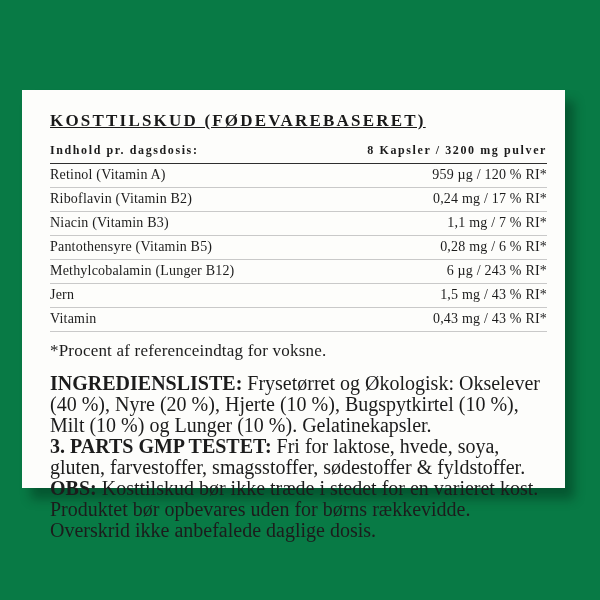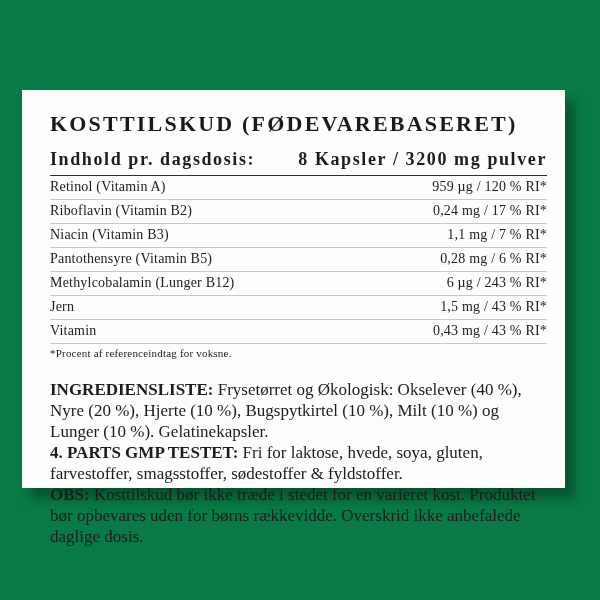--- a/index.html
+++ b/index.html
@@ -23,53 +23,54 @@
     width: 543px;
     height: 398px;
     background: #fdfdfb;
     box-shadow: 9px 11px 10px rgba(0, 45, 24, 0.45);
     box-sizing: border-box;
     padding: 21px 18px 18px 28px;
     color: #1c1c1c;
   }
   .title {
     margin: 0 0 12px 0;
-    font-size: 22px;
+    font-size: 17px;
     font-weight: 700;
     letter-spacing: 2.2px;
     color: #1a1a1a;
+    text-decoration: underline;
   }
   .thead {
     display: flex;
     justify-content: space-between;
     align-items: baseline;
     font-weight: 700;
-    font-size: 18px;
+    font-size: 12px;
     letter-spacing: 1.6px;
     padding-bottom: 5px;
     border-bottom: 1.5px solid #2f2f2f;
   }
   .trow {
     display: flex;
     justify-content: space-between;
     align-items: center;
     font-size: 14px;
     padding: 3px 0 4px 0;
     border-bottom: 1px solid #c9c9c9;
   }
   .tname { letter-spacing: 0.2px; }
   .tval  { letter-spacing: 0.2px; }
   .footnote {
-    margin-top: 3px;
-    font-size: 11px;
+    margin-top: 9px;
+    font-size: 17px;
     letter-spacing: 0.2px;
   }
   .paragraphs {
-    margin-top: 20px;
-    font-size: 17px;
+    margin-top: 12px;
+    font-size: 20px;
     line-height: 21px;
   }
   .paragraphs p {
     margin: 0;
   }
   .plabel { font-weight: 700; }
 </style>
 </head>
 <body>
 
@@ -113,21 +114,21 @@
     </div>
 
     <div class="footnote">*Procent af referenceindtag for voksne.</div>
 
     <div class="paragraphs">
       <p>
         <span class="plabel">INGREDIENSLISTE:</span>
         <span>Frysetørret og Økologisk: Okselever (40 %), Nyre (20 %), Hjerte (10 %), Bugspytkirtel (10 %), Milt (10 %) og Lunger (10 %). Gelatinekapsler.</span>
       </p>
       <p>
-        <span class="plabel">4. PARTS GMP TESTET:</span>
+        <span class="plabel">3. PARTS GMP TESTET:</span>
         <span>Fri for laktose, hvede, soya, gluten, farvestoffer, smagsstoffer, sødestoffer &amp; fyldstoffer.</span>
       </p>
       <p>
         <span class="plabel">OBS:</span>
         <span>Kosttilskud bør ikke træde i stedet for en varieret kost. Produktet bør opbevares uden for børns rækkevidde. Overskrid ikke anbefalede daglige dosis.</span>
       </p>
     </div>
 
   </div>
 </div>

